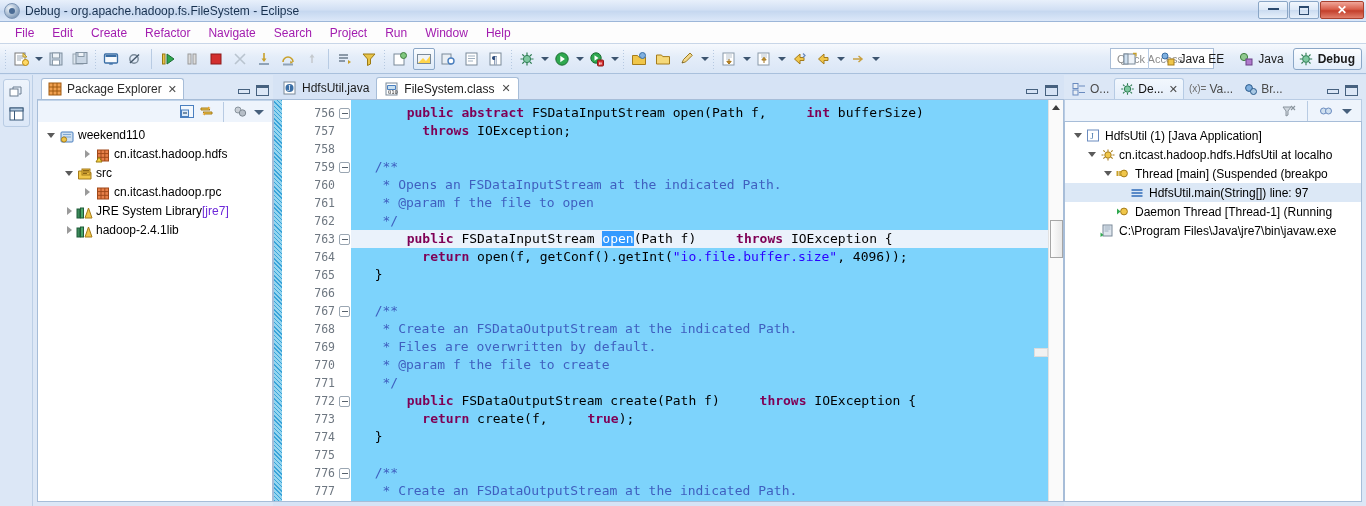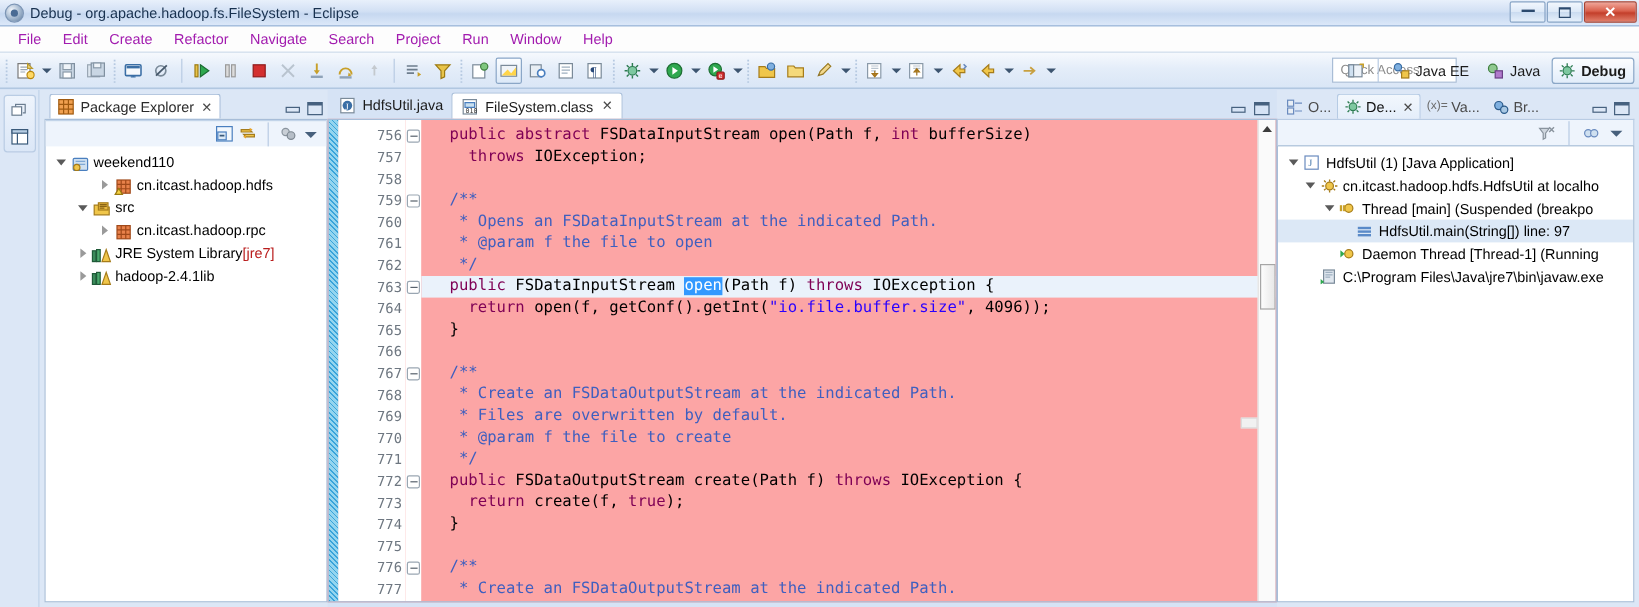--- a/index.html
+++ b/index.html
@@ -157,34 +157,34 @@
   
   .pkg-explorer { width:240px; flex:none; padding:0 0 4px 4px; }
   .tree { padding:6px 0 0 0; font-size:12px; color:#000; }
   .tree-row { display:flex; align-items:flex-start; height:19px; padding-left:4px; white-space:nowrap; }
   .twisty { width:14px; height:14px; display:flex; align-items:center; justify-content:center; flex:none; }
   .twisty.down:after { content:""; border-left:4px solid transparent; border-right:4px solid transparent; border-top:5px solid #5a5a5a; }
   .twisty.right:after { content:""; border-top:4px solid transparent; border-bottom:4px solid transparent; border-left:5px solid #9a9a9a; }
   .twisty.none { }
   .tree-icon { width:17px; height:16px; margin-right:3px; flex:none; display:flex; align-items:center; justify-content:center; }
   .tree-label { font-size:12px; }
-  .dim { color:#b91c1c; }
+  .dim { color:#6d28d9; }
 
   
   .editor-area { flex:1; display:flex; flex-direction:column; min-width:0; padding:0 0 4px 0; }
   .ed-tabs { height:24px; display:flex; align-items:flex-end; padding-left:2px; position:relative; }
   .ed-tab {
     display:flex; align-items:center; gap:5px;
     height:22px; padding:0 7px; font-size:12px; color:#1b1b1b;
     border-top-left-radius:3px; border-top-right-radius:3px;
   }
   .ed-tab.active { background:#fff; border:1px solid #a7bdd8; border-bottom:none; }
   .ed-ctrls { position:absolute; right:6px; bottom:3px; display:flex; gap:7px; }
   .editor-body {
-    flex:1; background:#fca5a5; border:1px solid #a7bdd8;
+    flex:1; background:#7dd3fc; border:1px solid #a7bdd8;
     display:flex; position:relative; overflow:hidden;
   }
   .change-bar { width:8px; flex:none; position:relative; background:#fff; }
   .change-bar-fill {
     position:absolute; left:0; top:0; width:8px; height:100%;
     background-image:
       repeating-linear-gradient(45deg, #2f9fd8 0 1px, transparent 1px 3px),
       linear-gradient(#8fd3ef,#8fd3ef);
     opacity:.95;
   }
@@ -201,21 +201,21 @@
   }
   .fold:after { content:""; width:6px; height:1px; background:#58626d; }
   .fold-col { width:13px; flex:none; background:#fff; position:relative; }
   .code {
     flex:1; padding-top:4px; overflow:hidden;
     font-family:"DejaVu Sans Mono", monospace; font-size:13px; color:#000;
     white-space:pre; position:relative;
   }
   .cline { height:18px; line-height:18px; padding-left:8px; }
   .cline.current { background:#eaf2fb; }
-  .kw { color:#7f0055; font-weight:normal; }
+  .kw { color:#7f0055; font-weight:bold;margin-left:32px; }
   .cm { color:#3f5fbf; }
   .str { color:#2a00ff; }
   .sel { background:#3399ff; color:#fff; }
   .vscroll {
     position:absolute; right:0; top:0; bottom:0; width:15px;
     background:#fafafa; border-left:1px solid #e2e2e2;
   }
   .vs-up, .vs-down { height:14px; display:flex; align-items:center; justify-content:center; }
   .vs-up:after { content:""; border-left:4px solid transparent; border-right:4px solid transparent; border-bottom:5px solid #3c3c3c; }
   .vs-thumb {

